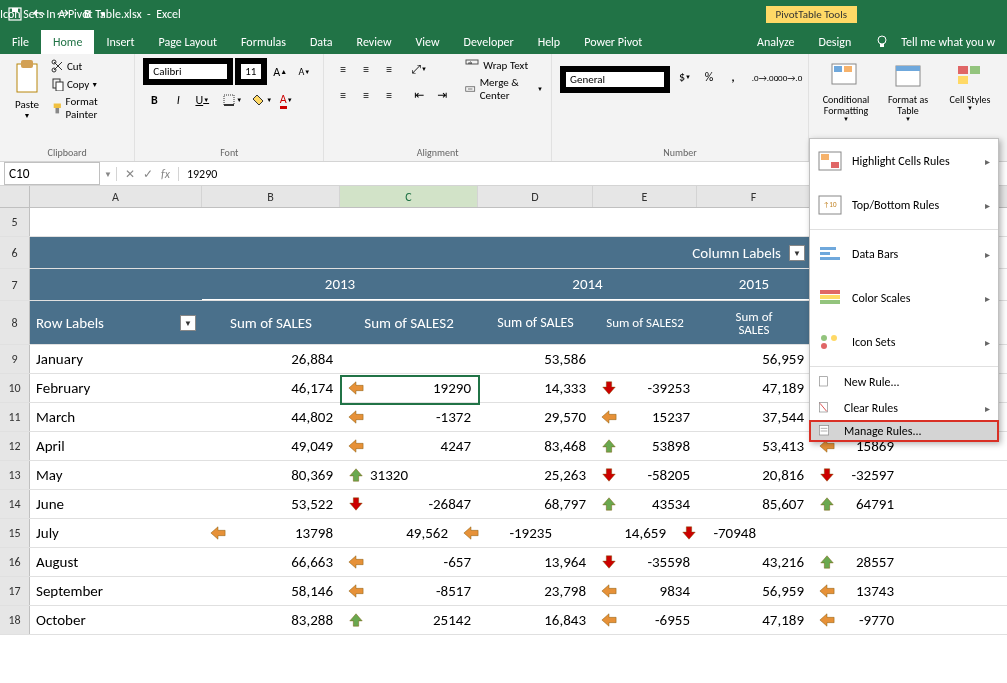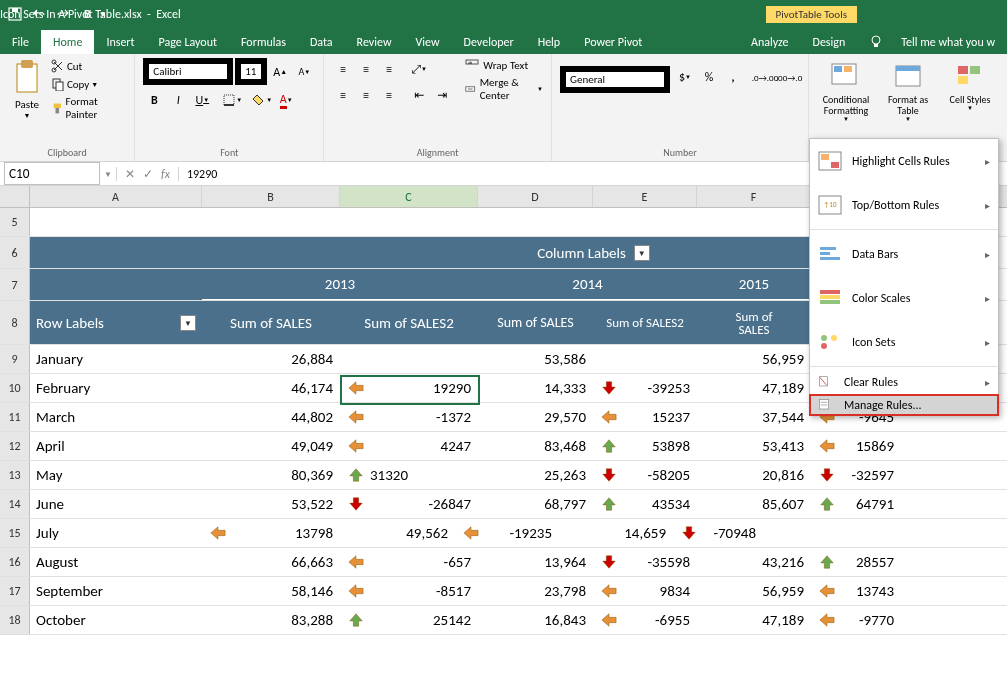--- a/index.html
+++ b/index.html
@@ -124,21 +124,21 @@
   <div class="tab">Formulas</div>
   <div class="tab">Data</div>
   <div class="tab">Review</div>
   <div class="tab">View</div>
   <div class="tab">Developer</div>
   <div class="tab">Help</div>
   <div class="tab">Power Pivot</div>
   <div style="flex:1"></div>
   <div class="tab contextual-tab">Analyze</div>
   <div class="tab contextual-tab">Design</div>
-  <div class="tab" style="display:flex;align-items:flex-start;gap:18px">
+  <div class="tab" style="display:flex;align-items:flex-start;gap:12px">
     <svg width="14" height="14" viewBox="0 0 14 14">
         <circle cx="7" cy="5" r="4" fill="none" stroke="#fff"></circle>
         <rect x="5" y="9" width="4" height="3" fill="#fff"></rect>
       </svg>
     <span>Tell me what you w</span>
   </div>
 </div>
 
 <div class="ribbon">
 
@@ -336,21 +336,21 @@
       <div class="cell cB"></div>
       <div class="cell cC"></div>
       <div class="cell cD"></div>
       <div class="cell cE"></div>
       <div class="cell cF"></div>
     </div>
 
   <div class="row h">
       <div class="rowhead">6</div>
     <div class="cell cA hdr"></div>
-    <div class="cell hdr" style="width:609px;justify-content:center;padding-left:180px">
+    <div class="cell hdr" style="width:609px;justify-content:flex-end;padding-left:180px">
         <span>Column Labels</span>
         <span class="dropdown-btn">▼</span>
       </div>
   </div>
   <div class="row h">
       <div class="rowhead">7</div>
     <div class="cell cA hdr"></div>
     <div class="cell hdr" style="width:276px;justify-content:center;border-bottom:1px solid #fff">2013</div>
     <div class="cell hdr" style="width:219px;justify-content:center;border-bottom:1px solid #fff">2014</div>
     <div class="cell hdr" style="width:114px;justify-content:center;border-bottom:1px solid #fff">2015</div>
@@ -664,20 +664,26 @@
         <circle cx="16" cy="6" r="3" fill="#ffd966"></circle>
         <circle cx="6" cy="14" r="3" fill="#e06666"></circle>
       </svg>
     <span class="cf-label">Icon Sets</span>
       <span class="cf-arrow">▸</span>
   </div>
   <div class="cf-sep"></div>
   <div class="cf-item">
     <svg class="cf-icon" viewBox="0 0 24 20" style="width:16px;height:14px">
         <rect x="2" y="2" width="12" height="14" fill="#fff" stroke="#888"></rect>
+      </svg>
+    <span class="cf-label">New Rule...</span>
+  </div>
+  <div class="cf-item">
+    <svg class="cf-icon" viewBox="0 0 24 20" style="width:16px;height:14px">
+        <rect x="2" y="2" width="12" height="14" fill="#fff" stroke="#888"></rect>
         <line x1="3" y1="3" x2="13" y2="15" stroke="#c00"></line>
       </svg>
     <span class="cf-label">Clear Rules</span>
       <span class="cf-arrow">▸</span>
   </div>
   <div class="cf-item highlighted">
     <svg class="cf-icon" viewBox="0 0 24 20" style="width:16px;height:14px">
         <rect x="2" y="2" width="14" height="14" fill="#fff" stroke="#888"></rect>
         <line x1="4" y1="6" x2="14" y2="6" stroke="#888"></line>
         <line x1="4" y1="10" x2="14" y2="10" stroke="#888"></line>

